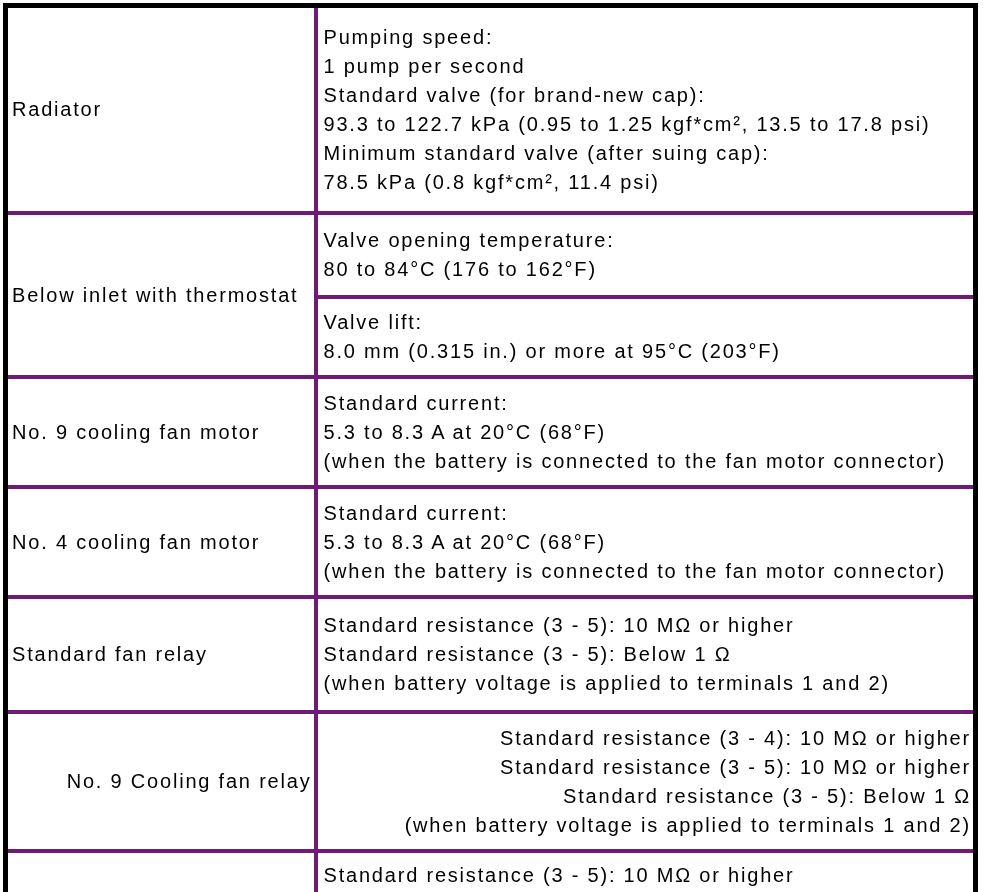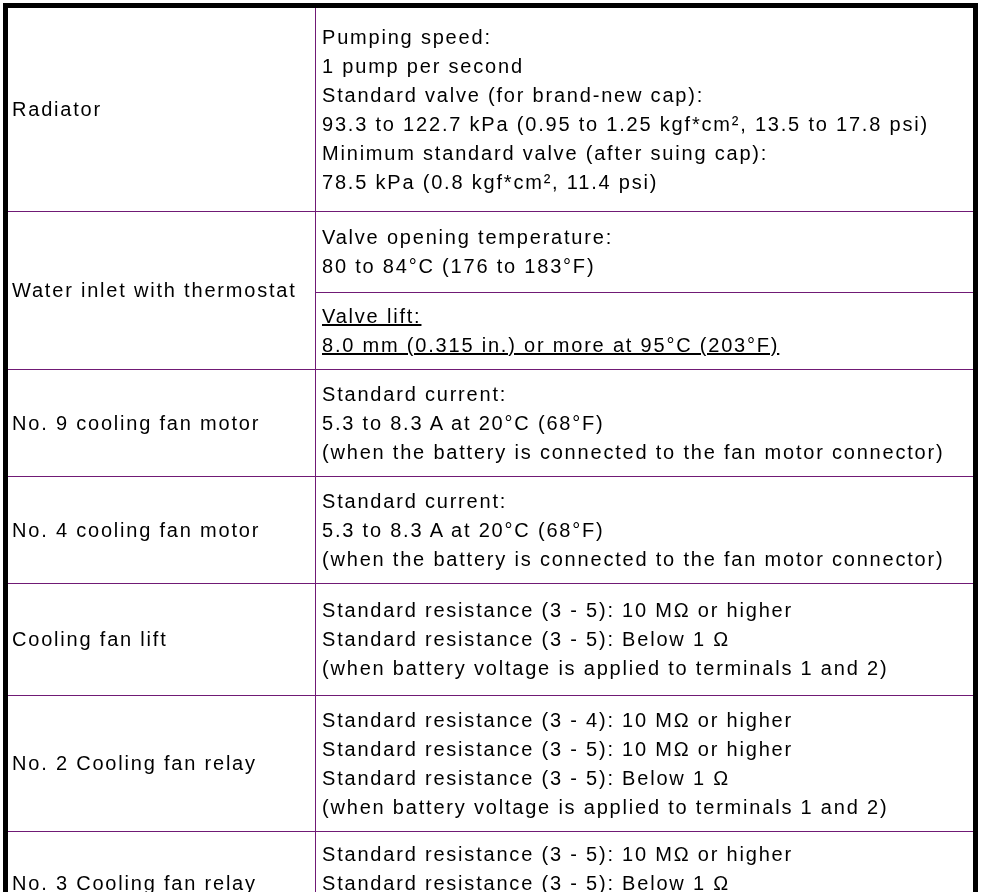--- a/index.html
+++ b/index.html
@@ -17,42 +17,42 @@
   table.spec-table {
     border-collapse: collapse;
     table-layout: fixed;
     margin: 3px 0 0 3px;
     width: 970px;
     border: 5px solid #000000;
   }
   col.c-component { width: 310px; }
   col.c-spec      { width: 660px; }
   td {
-    border: 1px solid #701a75;
+    border: 4px solid #701a75;
     vertical-align: middle;
     font-size: 20px;
     line-height: 29px;
     letter-spacing: 1.8px;
     white-space: pre;
     overflow: hidden;
   }
   td.component-cell {
     padding: 2px 2px 2px 4px;
   }
   td.spec-cell {
     padding: 4px 2px 4px 6px;
   }
   
   td.h-r1  { height: 195px; }
   td.h-r2a { height: 72px; }
-  td.h-r2b { height: 68px; text-decoration: underline; }
+  td.h-r2b { height: 68px; }
   td.h-r3  { height: 98px; }
   td.h-r4  { height: 98px; }
   td.h-r5  { height: 103px; }
-  td.h-r6  { height: 127px; }
+  td.h-r6  { height: 127px; text-align: right; }
   td.h-r7  { height: 95px; }
 </style>
 </head>
 <body>
 
 <table class="spec-table">
   <colgroup>
     <col class="c-component">
     <col class="c-spec">
   </colgroup>
@@ -61,23 +61,23 @@
       <td class="component-cell h-r1">Radiator</td>
       <td class="spec-cell h-r1">Pumping speed:
 1 pump per second
 Standard valve (for brand-new cap):
 93.3 to 122.7 kPa (0.95 to 1.25 kgf*cm², 13.5 to 17.8 psi)
 Minimum standard valve (after suing cap):
 78.5 kPa (0.8 kgf*cm², 11.4 psi)</td>
     </tr>
 
     <tr>
-      <td class="component-cell" rowspan="2">Water inlet with thermostat</td>
+      <td class="component-cell" rowspan="2">Below inlet with thermostat</td>
       <td class="spec-cell h-r2a">Valve opening temperature:
-80 to 84°C (176 to 183°F)</td>
+80 to 84°C (176 to 162°F)</td>
     </tr>
     <tr>
       <td class="spec-cell h-r2b">Valve lift:
 8.0 mm (0.315 in.) or more at 95°C (203°F)</td>
     </tr>
 
     <tr>
       <td class="component-cell h-r3">No. 9 cooling fan motor</td>
       <td class="spec-cell h-r3">Standard current:
 5.3 to 8.3 A at 20°C (68°F)
@@ -85,28 +85,28 @@
     </tr>
 
     <tr>
       <td class="component-cell h-r4">No. 4 cooling fan motor</td>
       <td class="spec-cell h-r4">Standard current:
 5.3 to 8.3 A at 20°C (68°F)
 (when the battery is connected to the fan motor connector)</td>
     </tr>
 
     <tr>
-      <td class="component-cell h-r5">Cooling fan lift</td>
+      <td class="component-cell h-r5">Standard fan relay</td>
       <td class="spec-cell h-r5">Standard resistance (3 - 5): 10 MΩ or higher
 Standard resistance (3 - 5): Below 1 Ω
 (when battery voltage is applied to terminals 1 and 2)</td>
     </tr>
 
     <tr>
-      <td class="component-cell h-r6">No. 2 Cooling fan relay</td>
+      <td class="component-cell h-r6">No. 9 Cooling fan relay</td>
       <td class="spec-cell h-r6">Standard resistance (3 - 4): 10 MΩ or higher
 Standard resistance (3 - 5): 10 MΩ or higher
 Standard resistance (3 - 5): Below 1 Ω
 (when battery voltage is applied to terminals 1 and 2)</td>
     </tr>
 
     <tr>
       <td class="component-cell h-r7">No. 3 Cooling fan relay</td>
       <td class="spec-cell h-r7">Standard resistance (3 - 5): 10 MΩ or higher
 Standard resistance (3 - 5): Below 1 Ω

